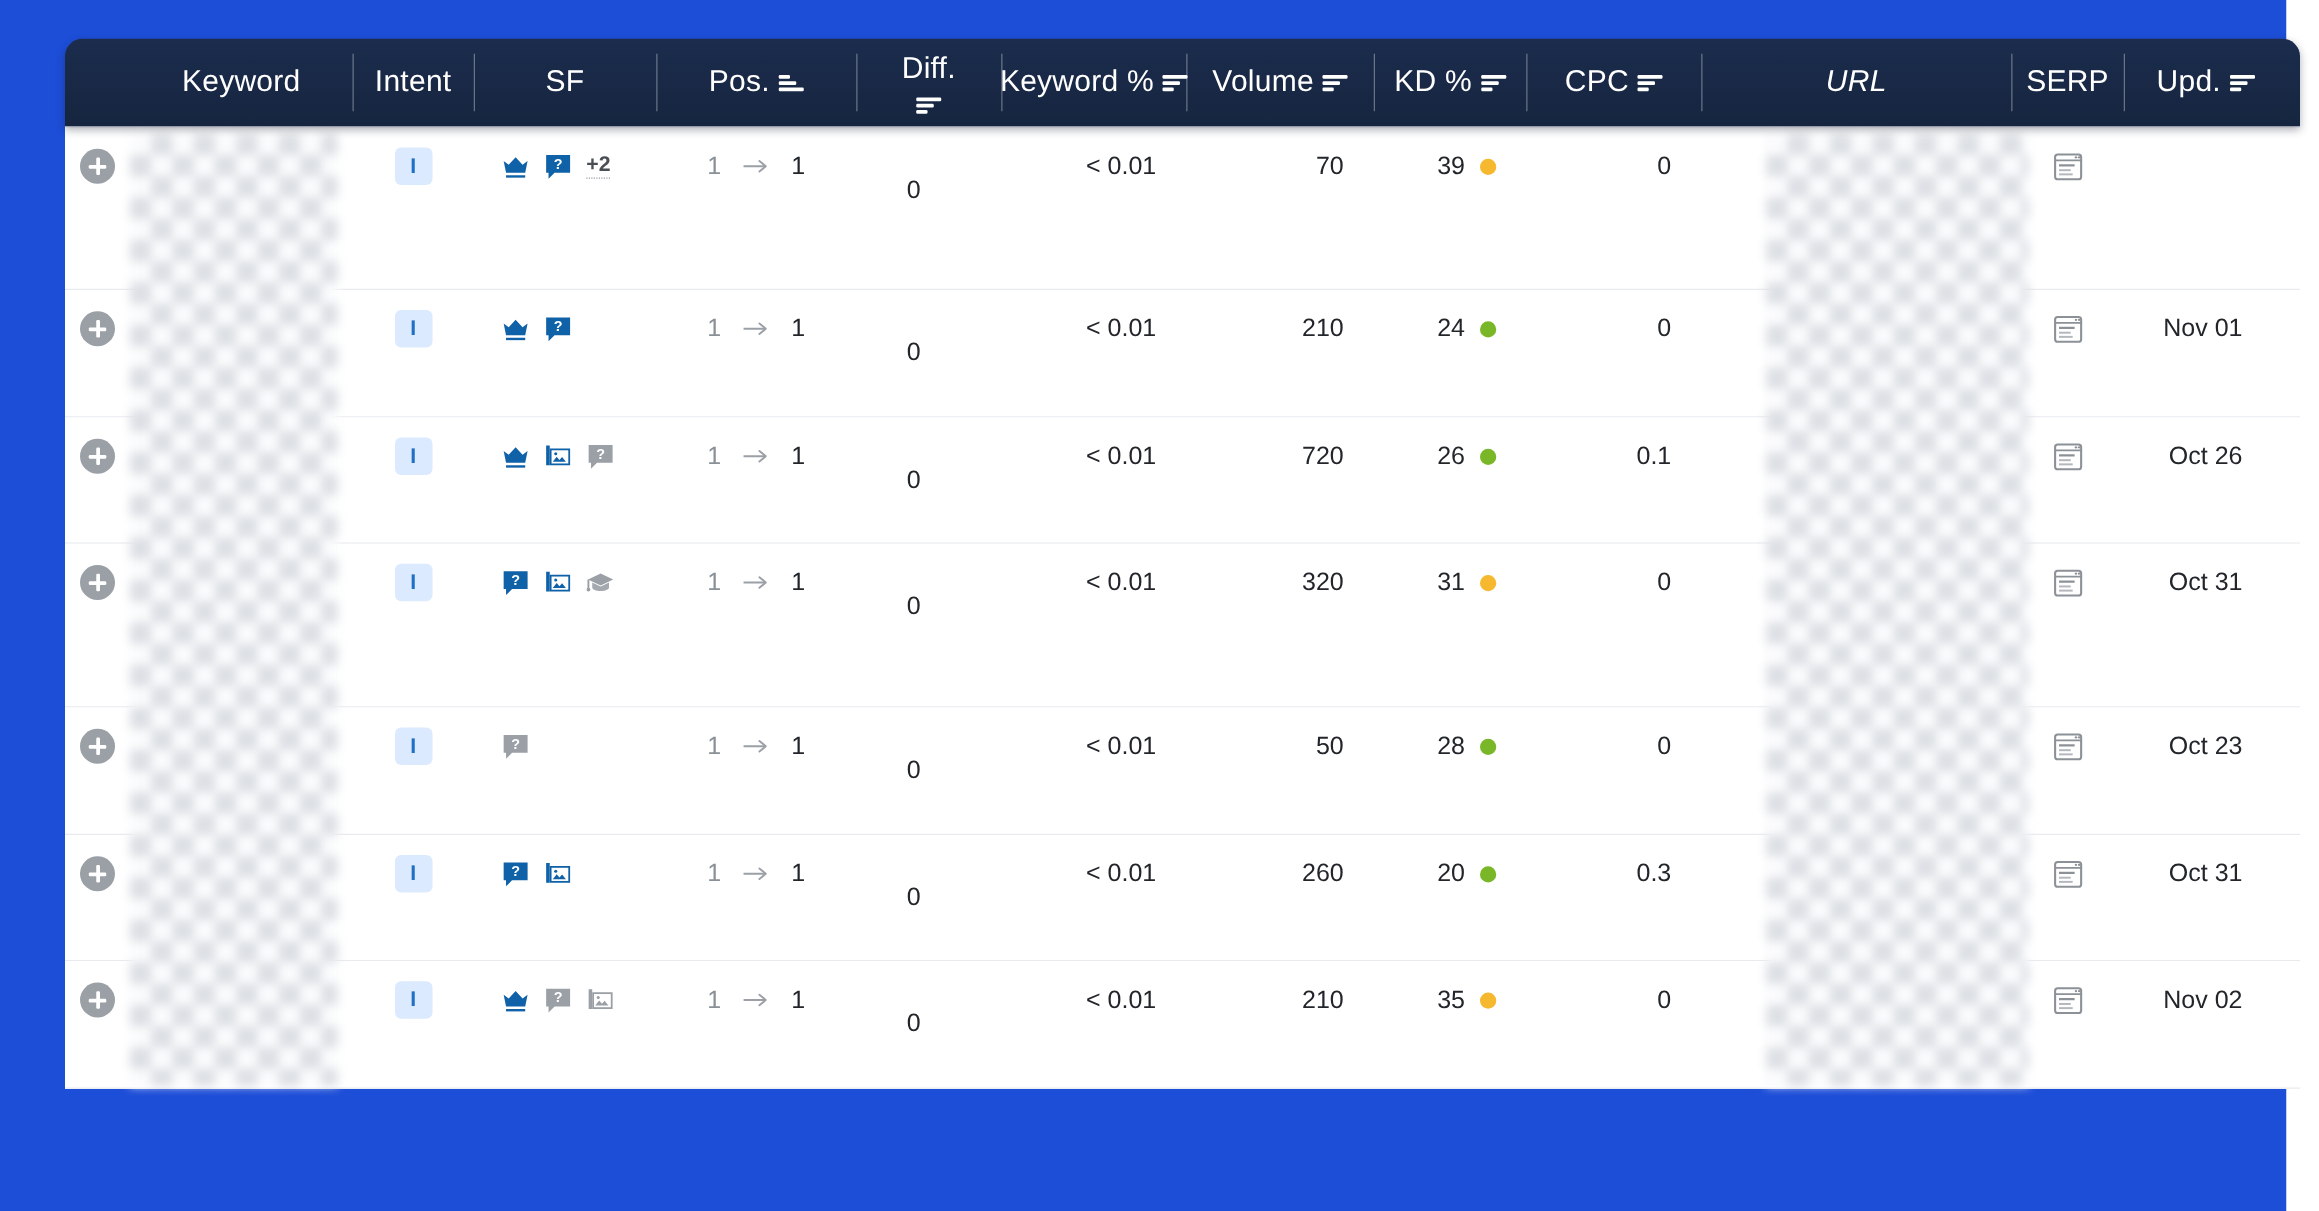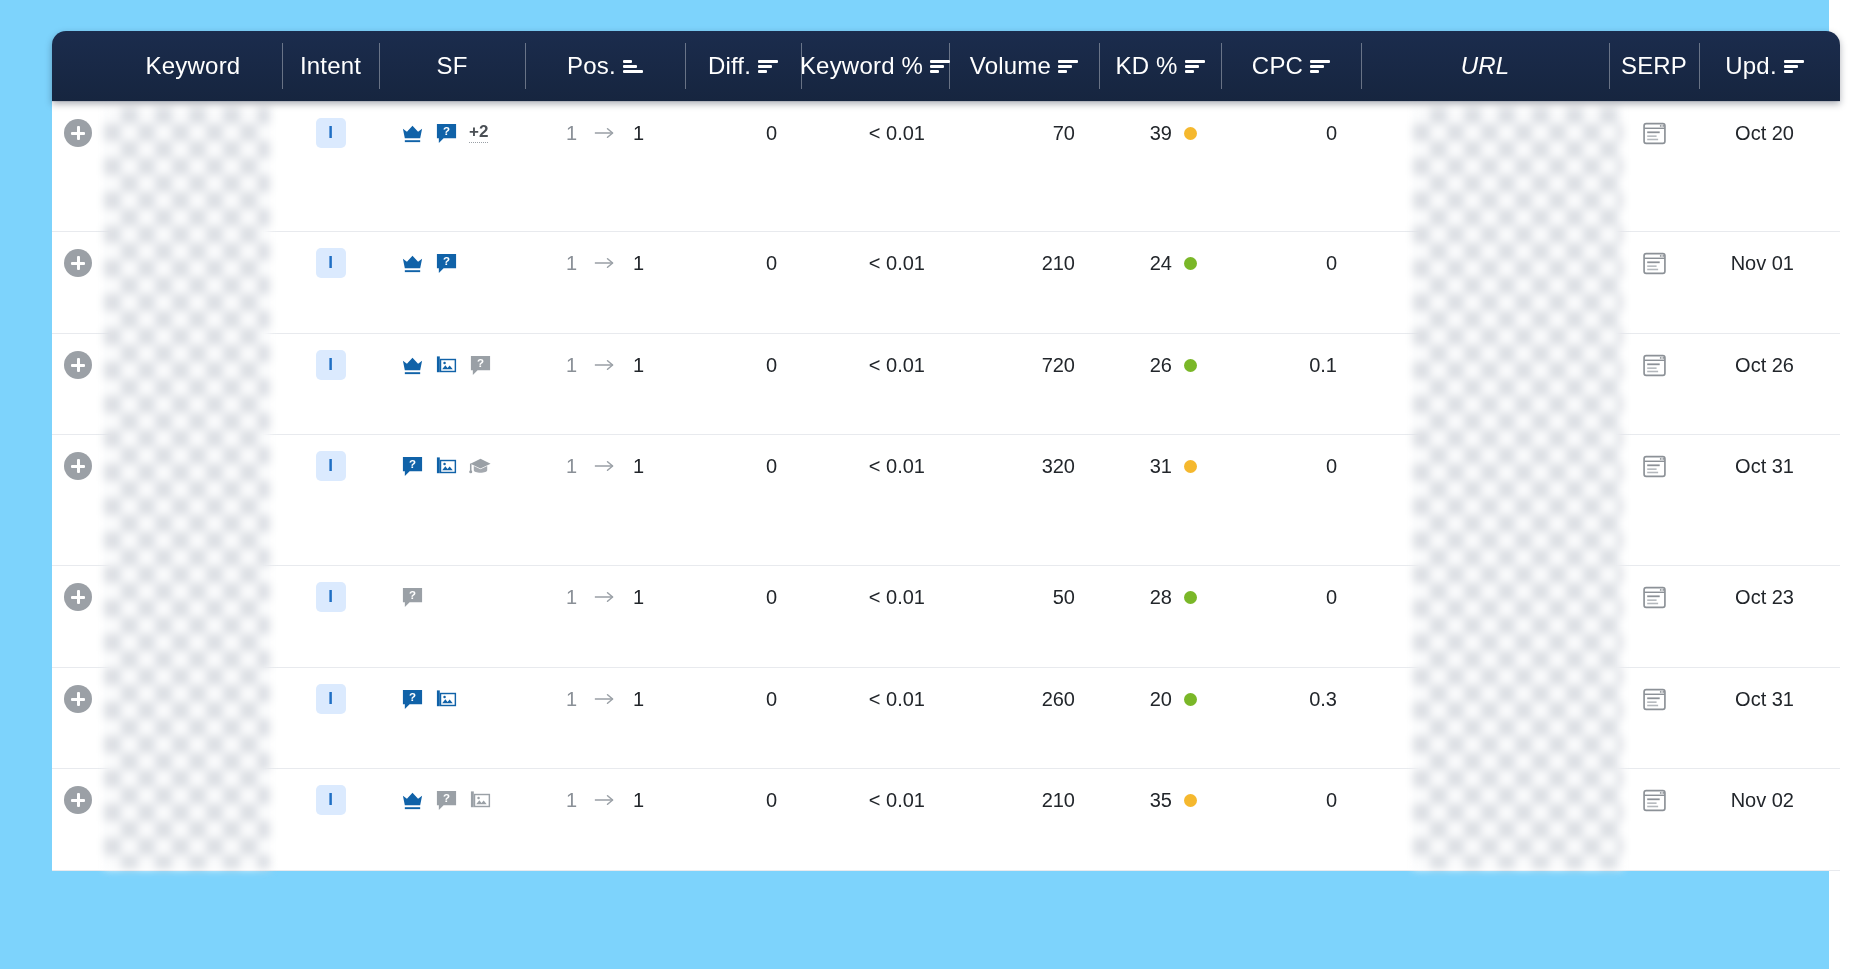--- a/index.html
+++ b/index.html
@@ -9,21 +9,21 @@
     height: 969px;
     background: #ffffff;
     font-family: "Liberation Sans", sans-serif;
     overflow: hidden;
   }
 
   .app {
     position: relative;
     width: 1829px;
     height: 969px;
-    background: #7dd3fc;
+    background: #1d4ed8;
   }
 
   
   .table-header {
     position: absolute;
     left: 52px;
     top: 31px;
     width: 1788px;
     height: 70px;
     background: linear-gradient(180deg, #1b2c4d 0%, #16253f 100%);
@@ -56,21 +56,21 @@
     background: rgba(255,255,255,0.35);
   }
   .hcell.nosep::before { display: none !important; }
 
   
   .c-plus    { width: 52px; }
   .c-keyword { width: 178px; }
   .c-intent  { width: 97px; }
   .c-sf      { width: 146px; }
   .c-pos     { width: 160px; }
-  .c-diff    { width: 116px; }
+  .c-diff    { width: 116px; flex-direction: column; }
   .c-traffic { width: 148px; }
   .c-volume  { width: 150px; }
   .c-kd      { width: 122px; }
   .c-cpc     { width: 140px; }
   .c-url     { width: 248px; font-style: italic; }
   .c-serp    { width: 90px; }
   .c-upd     { width: 131px; }
 
   
   .sort-icon { display: inline-block; width: 20px; height: 16px; position: relative; flex: none; }
@@ -335,23 +335,20 @@
           <svg class="serp-ico" viewBox="0 0 24 24">
     <rect x="2" y="2.5" width="20" height="19" rx="2" fill="none" stroke="#8c9197" stroke-width="1.6"></rect>
     <line x1="2" y1="7" x2="22" y2="7" stroke="#8c9197" stroke-width="1.4"></line>
     <circle cx="18" cy="4.7" r="0.9" fill="#8c9197"></circle>
     <circle cx="20.4" cy="4.7" r="0.9" fill="#8c9197"></circle>
     <rect x="5" y="10" width="12" height="1.7" fill="#8c9197"></rect>
     <rect x="5" y="13.8" width="9" height="1.5" fill="#b3b7bc"></rect>
     <rect x="5" y="17" width="10.5" height="1.5" fill="#b3b7bc"></rect>
           </svg>
         </div>
-    <div class="cell right c-upd">
-      <span class="upd-text">Oct 20</span>
-    </div>
       </div>
       <div class="row" style="height: 102px;">
     <div class="cell center c-plus">
       <span class="plus-btn"></span>
     </div>
     <div class="cell c-keyword"></div>
     <div class="cell center c-intent">
       <span class="intent-badge">I</span>
     </div>
     <div class="cell c-sf">

